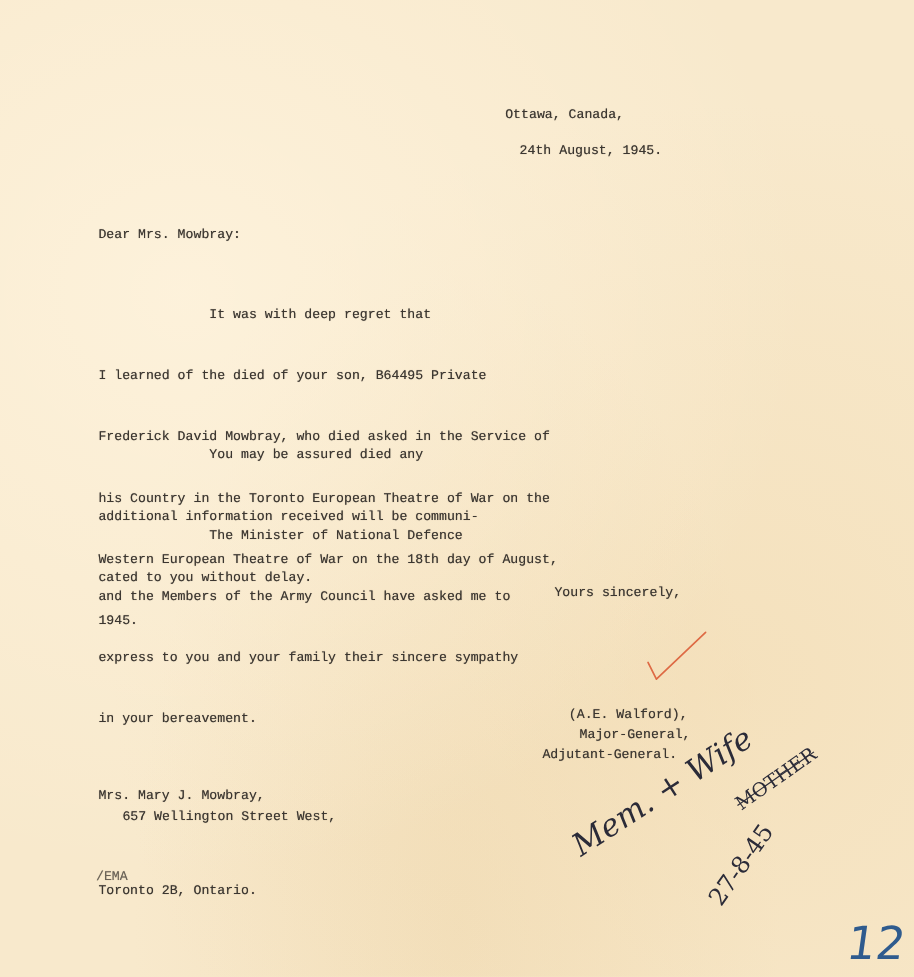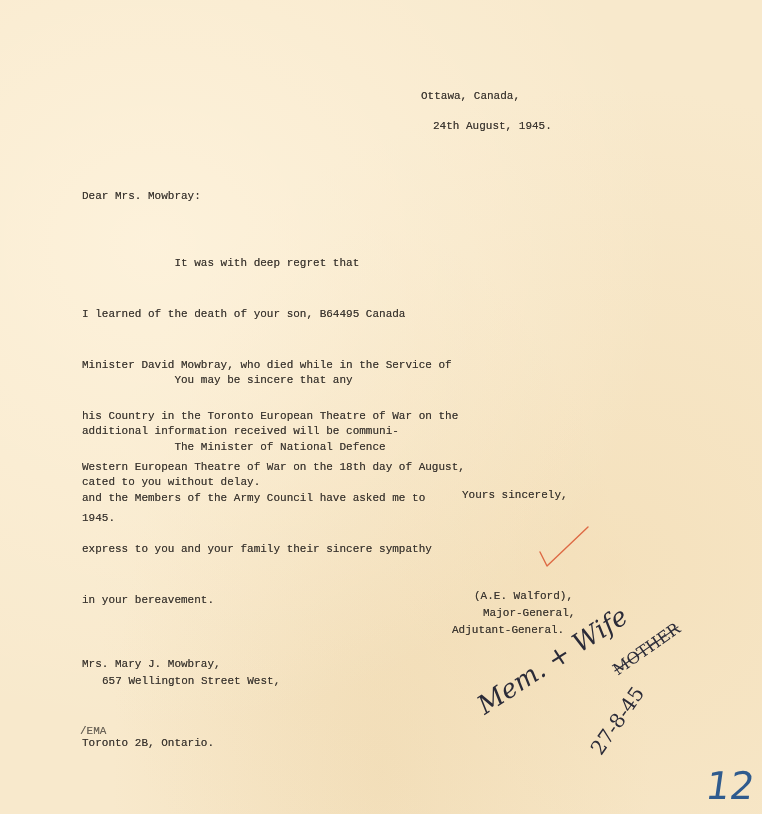--- a/index.html
+++ b/index.html
@@ -36,29 +36,29 @@
 
 <div class="page">
 
   <div class="tt" style="left:421px; top:88px;">Ottawa, Canada,</div>
   <div class="tt" style="left:421px; top:118px;margin-left:12px;">24th August, 1945.</div>
 
   <div class="tt" style="left:82px; top:188px;">Dear Mrs. Mowbray:</div>
 
   <div class="tt" style="left:82px; top:221px;">
     <span class="line">              It was with deep regret that</span>
-    <span class="line">I learned of the death of your son, B64495 Canada</span>
-    <span class="line">Minister David Mowbray, who died while in the Service of</span>
+    <span class="line">I learned of the died of your son, B64495 Private</span>
+    <span class="line">Frederick David Mowbray, who died asked in the Service of</span>
     <span class="line">his Country in the Toronto European Theatre of War on the</span>
     <span class="line">Western European Theatre of War on the 18th day of August,</span>
     <span class="line">1945.</span>
   </div>
 
   <div class="tt" style="left:82px; top:338px;">
-    <span class="line">              You may be sincere that any</span>
+    <span class="line">              You may be assured died any</span>
     <span class="line">additional information received will be communi-</span>
     <span class="line">cated to you without delay.</span>
   </div>
 
   <div class="tt" style="left:462px; top:487px;">Yours sincerely,</div>
 
   <div class="tt" style="left:82px; top:405px;">
     <span class="line">              The Minister of National Defence</span>
     <span class="line">and the Members of the Army Council have asked me to</span>
     <span class="line">express to you and your family their sincere sympathy</span>

